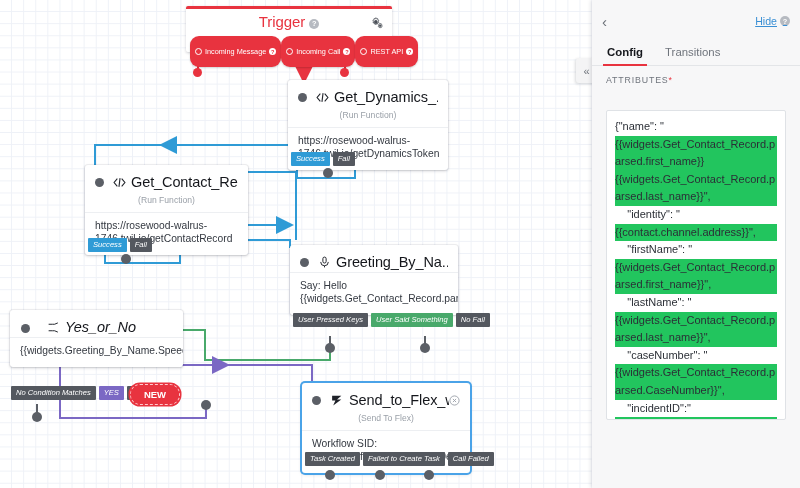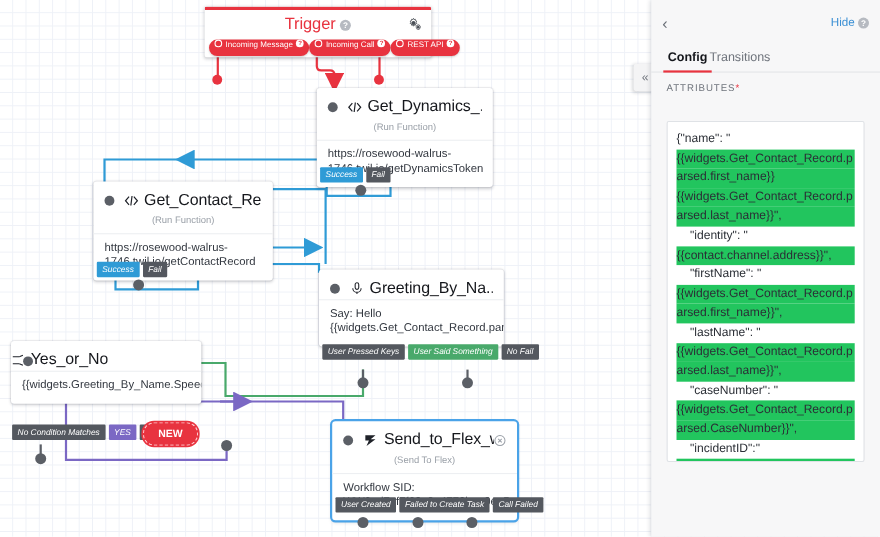--- a/index.html
+++ b/index.html
@@ -63,22 +63,22 @@
     background:#fff;border-top:3px solid #e8333f;border-radius:2px;
     box-shadow:0 1px 3px rgba(16,24,40,.22);
   }
   #trigger .ttitle{
     text-align:center;color:#e8333f;font-size:15px;padding-top:4px;letter-spacing:-.1px;
   }
   #trigger .gear{position:absolute;right:8px;top:7px;color:#4a4f57;}
   #trigger .qm{display:inline-block;vertical-align:1px;margin-left:4px;}
   .tpills{position:absolute;left:186px;top:36px;width:206px;display:flex;justify-content:space-between;padding:0 4px;box-sizing:border-box;}
   .tpill{
-    background:#e8333f;color:#fff;border-radius:9px;height:15px;
-    display:flex;gap:3px;padding:0 5px;font-size:7.3px;white-space:nowrap;
+    background:#e8333f;color:#fff;border-radius:9px;height:31px;
+    display:flex;align-items:center;gap:3px;padding:0 5px;font-size:7.3px;white-space:nowrap;
     box-shadow:0 1px 2px rgba(0,0,0,.18);
   }
   .tpill .ring{width:5px;height:5px;border-radius:50%;border:1px solid #fff;}
   .tpill .q{width:7px;height:7px;border-radius:50%;background:#fff;color:#e8333f;font-size:5.6px;display:flex;align-items:center;justify-content:center;font-weight:bold;}
   .reddot{position:absolute;width:9px;height:9px;border-radius:50%;background:#e8333f;}
 
   
   #newpill{
     position:absolute;left:130px;top:384px;width:48px;height:19px;
     background:#e8333f;border-radius:10px;border:1.5px dashed #ffc9cd;
@@ -90,27 +90,27 @@
   
   #panel{
     position:absolute;right:0;top:0;width:208px;height:488px;background:#f7f7f8;
     box-shadow:-1px 0 4px rgba(16,24,40,.14);
   }
   #panel .phead{height:42px;display:flex;align-items:center;padding:0 10px;position:relative;}
   #panel .back{color:#6b7078;font-size:15px;line-height:1;cursor:pointer;}
   #panel .ptitle{
     position:absolute;left:0;right:0;text-align:center;font-size:10.6px;color:#3c4048;letter-spacing:.75px;
   }
-  #panel .hide{margin-left:auto;color:#3a8fd4;font-size:10.6px;display:flex;align-items:center;gap:3px;z-index:2;}
+  #panel .hide{margin-left:auto;color:#3a8fd4;font-size:10.6px;display:flex;align-items:center;gap:3px;z-index:2;text-decoration:underline;}
   .qmark{
     width:10px;height:10px;border-radius:50%;background:#b6bac1;color:#fff;
     font-size:7.4px;display:inline-flex;align-items:center;justify-content:center;font-weight:bold;
   }
   .qmark.grey{background:#b6bac1;}
-  #tabs{display:flex;padding:0 14px;border-bottom:1px solid #e3e5e8;text-align:center;}
+  #tabs{display:flex;padding:0 14px;gap:20px;border-bottom:1px solid #e3e5e8;text-align:center;}
   .tab{font-size:11.4px;color:#6f747c;padding:4px 1px 7px 1px;position:relative;}
   .tab.active{color:#15171c;font-weight:bold;}
   .tab.active:after{content:"";position:absolute;left:-3px;right:-3px;bottom:-1px;height:2px;background:#e8333f;}
   .attrlabel{font-size:8.8px;color:#6f747c;letter-spacing:.85px;padding:9px 14px 5px 14px;}
   .attrlabel .req{color:#e8333f;}
   #attrbox{
     position:absolute;left:14px;right:14px;top:110px;bottom:68px;
     background:#fff;border:1px solid #dfe2e6;border-radius:2px;overflow:hidden;
     padding:7px 8px;box-sizing:border-box;
     font-size:11px;line-height:17.6px;color:#2b2f36;
@@ -281,21 +281,21 @@
     </div>
     <div class="chips" style="left:293px;top:313px;">
       <span class="chip gray">User Pressed Keys</span>
       <span class="chip green">User Said Something</span>
       <span class="chip gray">No Fail</span>
     </div>
     <div class="epdot" style="left:325px;top:343px;"></div>
     <div class="epdot" style="left:420px;top:343px;"></div>
 
     <div class="node" style="left:10px;top:310px;width:173px;">
-      <div class="nhead" style="padding-left:0;">
+      <div class="nhead" style="justify-content:center;padding-left:0;font-style:italic;">
         <span class="ndot" style="position:absolute;left:11px;top:14px;margin:0;"></span>
         <span class="nicon">
           <svg width="13" height="13" viewBox="0 0 24 24" fill="none" stroke="#1f2229" stroke-width="1.8">
             <path d="M3 6h7l4 0"></path>
               <path d="M3 18h7l4 0"></path>
               <path d="M14 6l6-2.5"></path>
               <path d="M14 18l6 2.5"></path>
           </svg>
         </span>
         <span class="ntitle">Yes_or_No</span>
@@ -330,21 +330,21 @@
           </svg>
         </span>
       </div>
       <div class="nsub">(Send To Flex)</div>
       <div class="nbody">
         <span>Workflow SID:</span>
         <span>WW6ed7ef7f60e8e4772bea0ee5e6ded...</span>
       </div>
     </div>
     <div class="chips" style="left:305px;top:452px;">
-      <span class="chip gray">User Created</span>
+      <span class="chip gray">Task Created</span>
       <span class="chip gray">Failed to Create Task</span>
       <span class="chip gray">Call Failed</span>
     </div>
     <div class="epdot" style="left:325px;top:470px;"></div>
     <div class="epdot" style="left:375px;top:470px;"></div>
     <div class="epdot" style="left:424px;top:470px;"></div>
   </div>
 
   <div id="collapse">«</div>
 

